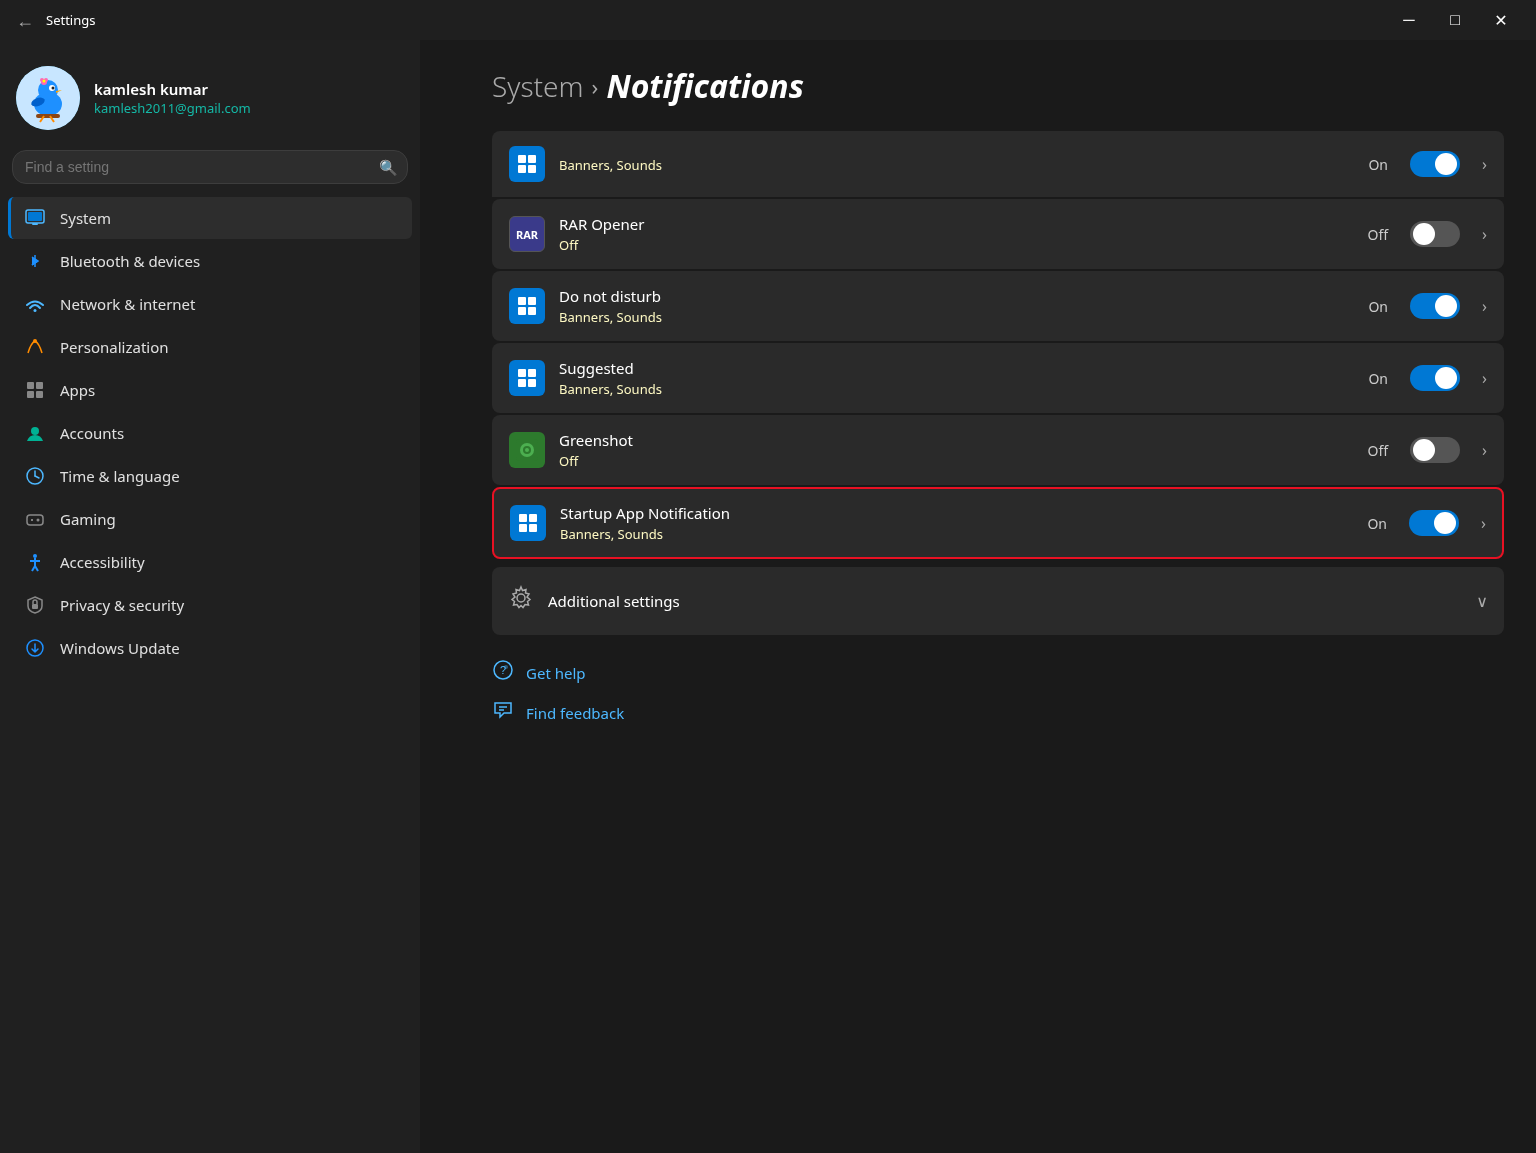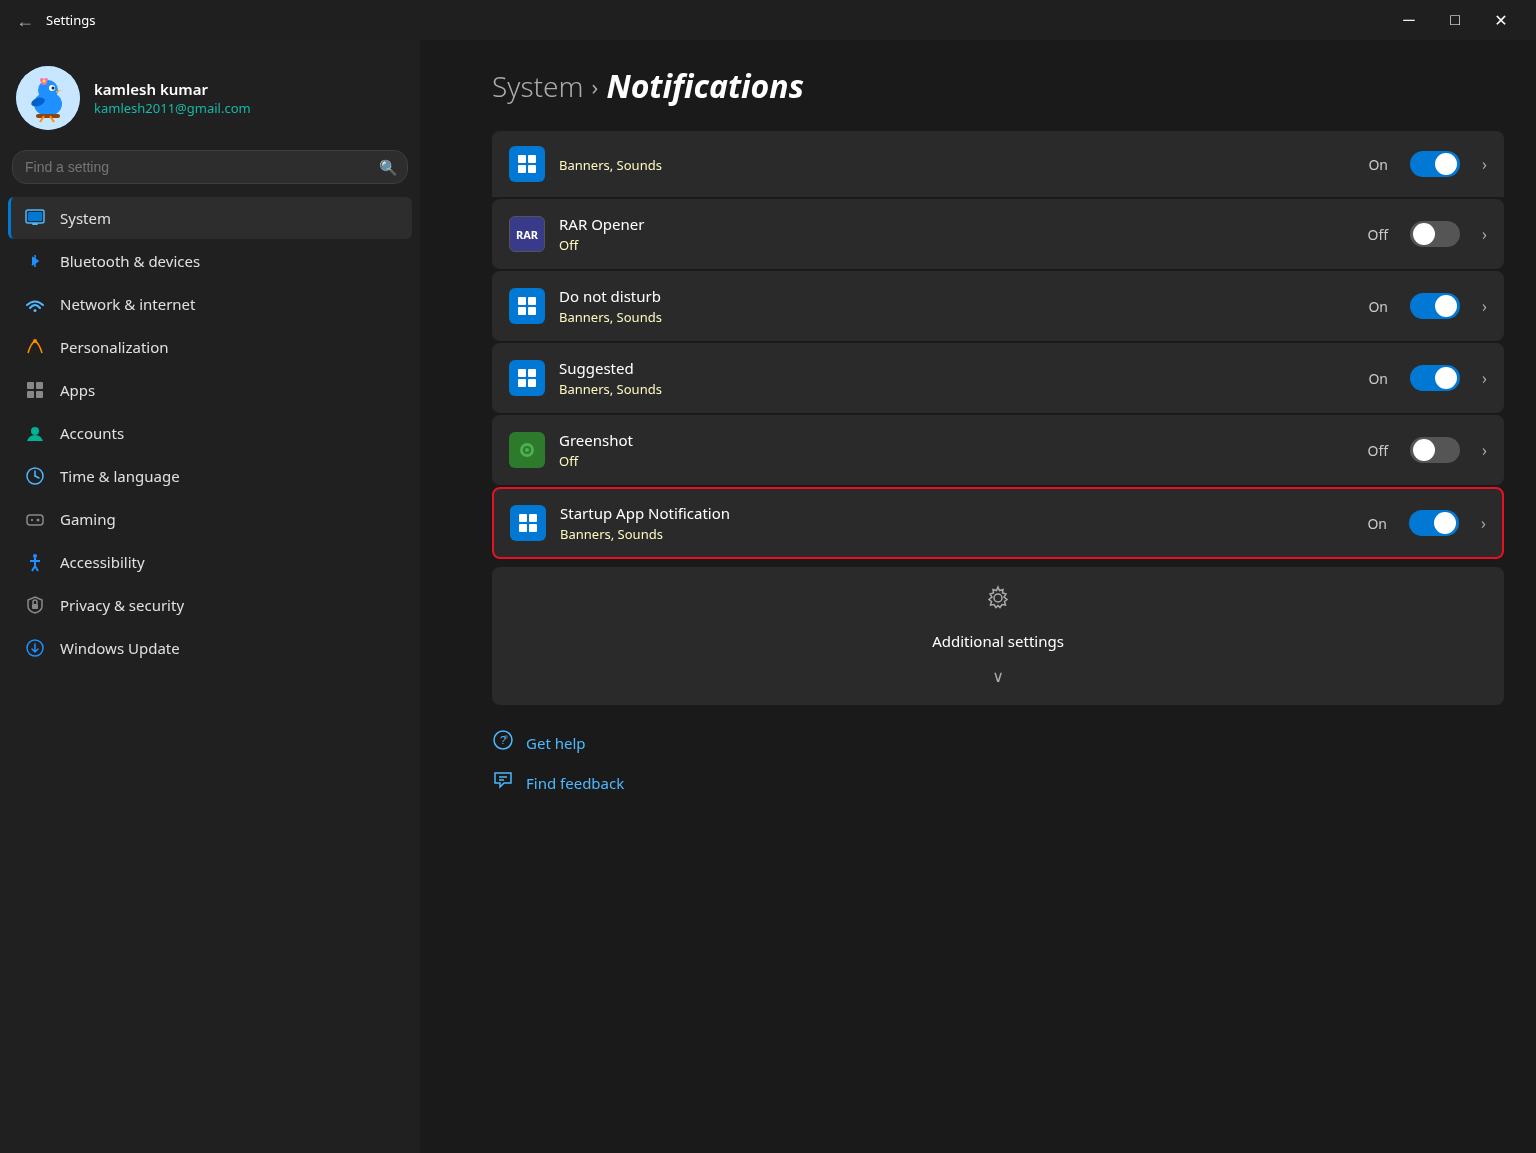--- a/index.html
+++ b/index.html
@@ -266,21 +266,20 @@
     
     .additional-settings {
       display: flex;
       align-items: center;
       background: #2a2a2a;
       border-radius: 8px;
       padding: 18px 16px;
       gap: 14px;
       cursor: pointer;
       margin-top: 2px;
-      flex-direction: column;
     }
     .settings-gear-icon {
       font-size: 22px;
       color: #aaaaaa;
     }
     .additional-label {
       flex: 1;
       font-size: 15px;
       color: #ffffff;
     }

